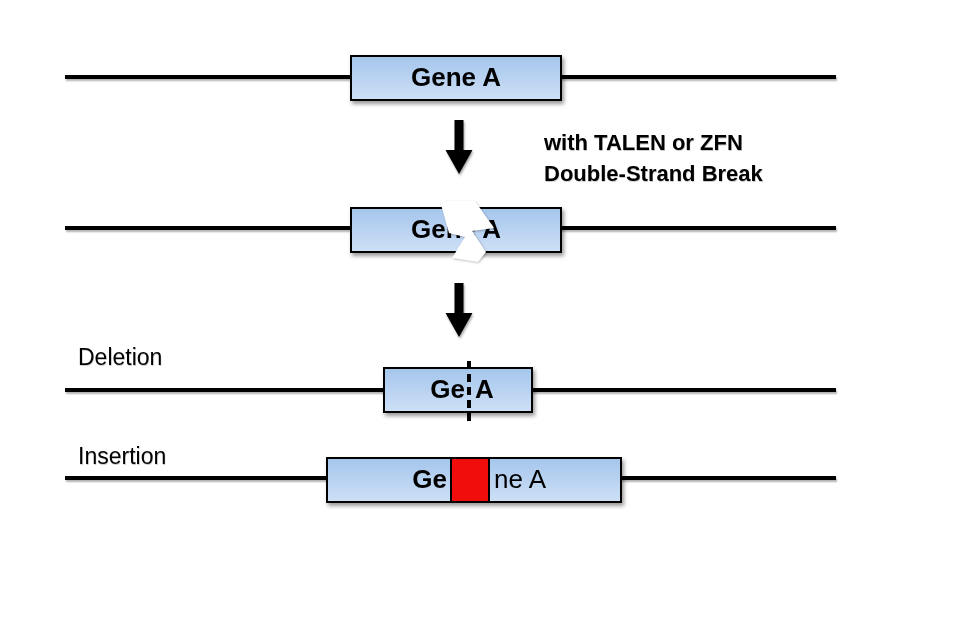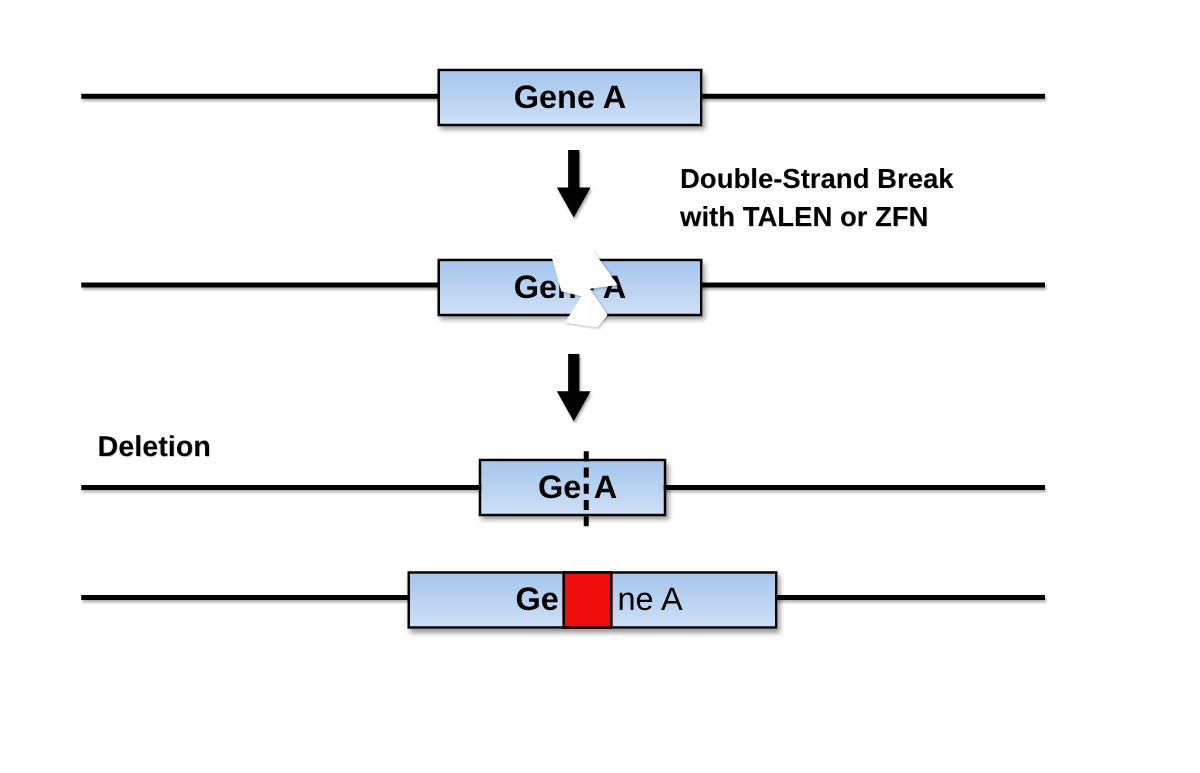--- a/index.html
+++ b/index.html
@@ -48,21 +48,21 @@
     position: absolute;
     font-weight: bold;
     font-size: 22px;
     line-height: 31px;
     white-space: nowrap;
     text-shadow: 0.5px 0.5px 0.5px rgba(0,0,0,0.2);
   }
   .side-label {
     position: absolute;
     left: 78px;
-    font-weight: bold;
+    font-weight: normal;
     font-size: 23px;
     white-space: nowrap;
     text-shadow: 0.5px 0.5px 0.5px rgba(0,0,0,0.2);
     text-align: center;
   }
   .break-svg {
     position: absolute;
     left: 418px;
     top: 190px;
     width: 100px;
@@ -104,22 +104,22 @@
 
   <div class="dna-line" style="top:75px;"></div>
   <div class="gene-box" style="left:350px; top:55px; width:212px; height:46px;">
     <span class="label-line">Gene A</span>
   </div>
 
   <svg class="arrow-svg" style="left:444px; top:120px; filter:drop-shadow(1px 2px 1px rgba(0,0,0,0.35));" viewBox="0 0 30 55">
     <path d="M10.5 0 h9 v30 h9 L15 54 L1.5 30 h9 Z" fill="#000000"></path>
   </svg>
   <div class="caption" style="left:544px; top:127px;">
+    <div>with TALEN or ZFN</div>
     <div>Double-Strand Break</div>
-    <div>with TALEN or ZFN</div>
   </div>
 
   <div class="dna-line" style="top:226px;"></div>
   <div class="gene-box" style="left:350px; top:207px; width:212px; height:46px;">
     <span class="label-line">Gene A</span>
   </div>
   <svg class="break-svg" viewBox="0 0 100 80">
     <polygon points="22,11 57,11 76,38 54,41 68,62 60,72 34,68 47,47 31,43" fill="#ffffff"></polygon>
   </svg>
 
@@ -128,20 +128,21 @@
   </svg>
 
   <div class="side-label" style="top:344px;">Deletion</div>
   <div class="dna-line" style="top:388px;"></div>
   <div class="gene-box" style="left:383px; top:367px; width:150px; height:46px;">
     <span class="del-left">Ge</span>
     <span class="del-right">A</span>
     <div class="del-dash"></div>
   </div>
 
+  <div class="side-label" style="top:443px;">Insertion</div>
   <div class="dna-line" style="top:476px;"></div>
   <div class="gene-box" style="left:326px; top:457px; width:296px; height:46px;">
     <span class="ins-left">Ge</span>
     <div class="red-insert"></div>
     <span class="ins-right">ne A</span>
   </div>
 
 </div>
 
 </body></html>

